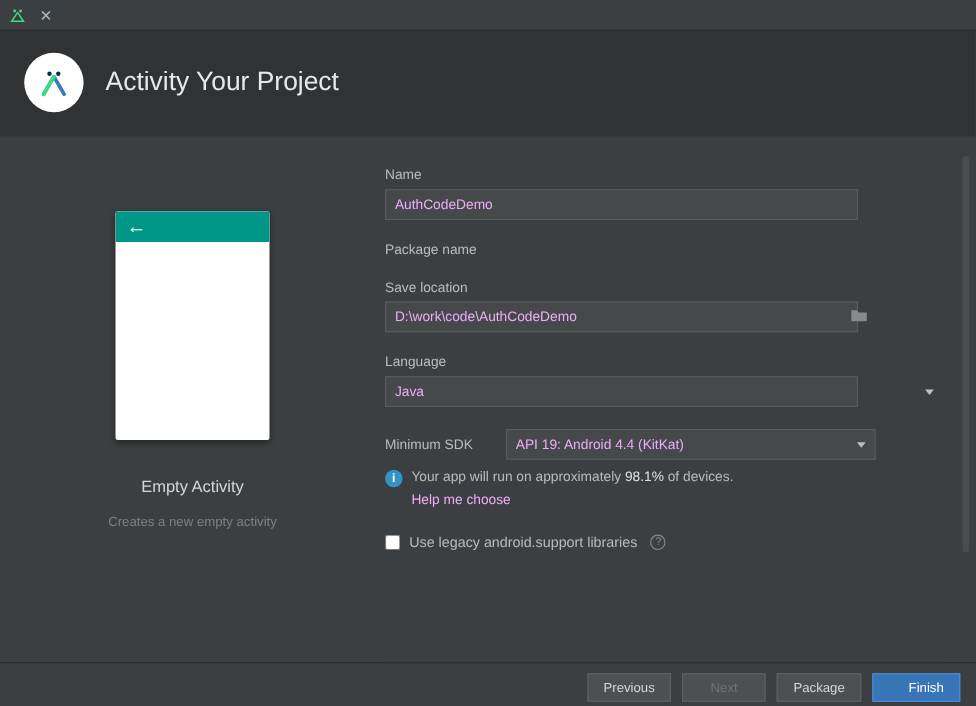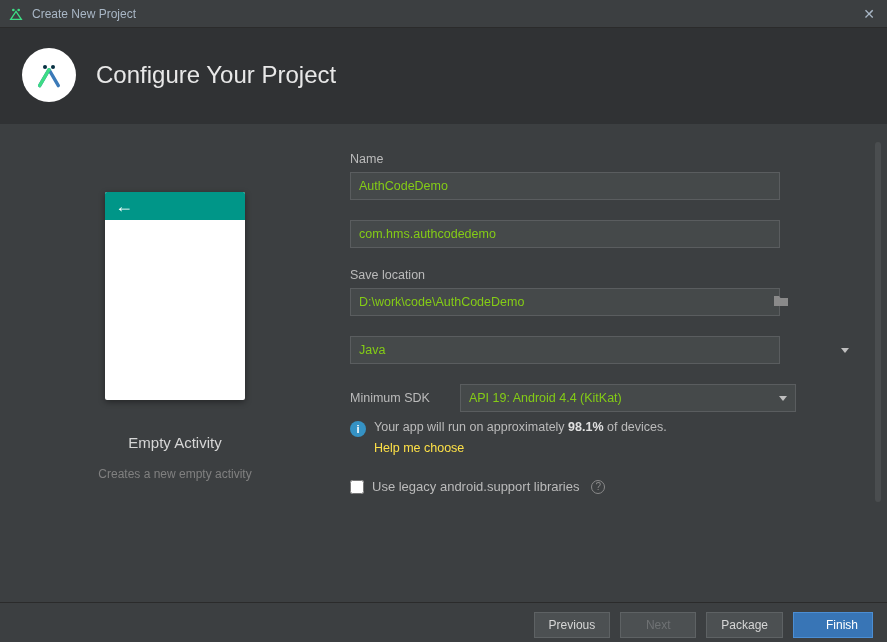--- a/index.html
+++ b/index.html
@@ -23,37 +23,37 @@
   .left { width: 350px; padding: 68px 0 0 0; display: flex; flex-direction: column; align-items: center; }
   .preview { width: 140px; height: 208px; background: #ffffff; border-radius: 2px; box-shadow: 0 2px 6px rgba(0,0,0,.4); overflow: hidden; }
   .preview .bar { height: 28px; background: #009688; display: flex; align-items: center; padding-left: 10px; }
   .preview .bar .arrow { color: #ffffff; font-size: 18px; line-height: 1; }
   .left .tmpl-title { margin-top: 34px; color: #d6d6d6; font-size: 15px; }
   .left .tmpl-sub { margin-top: 16px; color: #808080; font-size: 12px; }
 
   .right { flex: 1; padding: 28px 26px 0 0; position: relative; }
   .field { margin-bottom: 20px; }
   .field label { display: block; color: #bbbbbb; font-size: 12.5px; margin-bottom: 6px; }
-  .input, .select { width: 430px; height: 28px; background: #45494a; border: 1px solid #5a5d5f; color: #84cc16; font-size: 12.5px; padding: 0 8px; font-family: inherit; outline: none; }
+  .input, .select { width: 430px; height: 28px; background: #45494a; border: 1px solid #5a5d5f; color: #f0abfc; font-size: 12.5px; padding: 0 8px; font-family: inherit; outline: none; }
   .input-wrap { position: relative; width: 445px; }
   .input-wrap .folder { position: absolute; right: 6px; top: 5px; color: #8a8a8a; }
   .select { appearance: none; -webkit-appearance: none; padding-right: 20px; }
   .select-wrap { position: relative; width: 508px; }
   .select-wrap::after { content: ""; position: absolute; right: 9px; top: 12px; border-left: 4px solid transparent; border-right: 4px solid transparent; border-top: 5px solid #bfbfbf; pointer-events: none; }
 
   .row-sdk { display: flex; align-items: center; gap: 30px; }
   .row-sdk label { margin: 0; }
   .row-sdk .select-wrap { width: 336px; }
   .row-sdk .select { width: 336px; }
 
   .info-line { display: flex; align-items: flex-start; margin-top: 8px; gap: 8px; padding-left: 0; }
   .info-line .i-icon { width: 16px; height: 16px; border-radius: 50%; background: #3592c4; color: #fff; font-size: 11px; font-weight: bold; display: flex; align-items: center; justify-content: center; flex: 0 0 16px; margin-top: 1px; }
   .info-line .txt { color: #bbbbbb; font-size: 12.5px; }
-  .info-line .txt b { color: #e0e0e0; font-weight: 700; }
-  .help-link { color: #fde047; font-size: 12.5px; margin-left: 24px; margin-top: 4px; display: inline-block; cursor: pointer; }
+  .info-line .txt b { color: #e0e0e0; font-weight: 400; }
+  .help-link { color: #f0abfc; font-size: 12.5px; margin-left: 24px; margin-top: 4px; display: inline-block; cursor: pointer; }
 
   .legacy { display: flex; align-items: center; margin-top: 24px; gap: 8px; }
   .legacy input[type=checkbox] { width: 14px; height: 14px; accent-color: #4a4d4f; }
   .legacy .q { width: 14px; height: 14px; border-radius: 50%; border: 1px solid #8a8a8a; color: #8a8a8a; font-size: 10px; display: inline-flex; align-items: center; justify-content: center; margin-left: 4px; }
 
   
   .fade-bottom { position: absolute; left: 0; right: 26px; bottom: 0; height: 18px; background: linear-gradient(to bottom, rgba(60,63,65,0) 0%, #3c3f41 100%); pointer-events: none; }
 
   
   .scroll-track { position: absolute; right: 6px; top: 18px; width: 6px; height: 360px; background: #4a4d4f; border-radius: 3px; }
@@ -69,34 +69,33 @@
 <body>
 
 <div class="titlebar">
   <span class="as-logo">
     <svg viewBox="0 0 24 24">
         <circle cx="8" cy="6" r="2" fill="#3ddc84"></circle>
         <circle cx="16" cy="6" r="2" fill="#3ddc84"></circle>
         <path d="M4 20 L12 8 L20 20 Z" fill="none" stroke="#3ddc84" stroke-width="2"></path>
       </svg>
   </span>
-  <span class="title-text">Create New Project</span>
   <span class="close">✕</span>
 </div>
 
 <div class="header">
   <div class="badge">
     <svg viewBox="0 0 48 48">
       <circle cx="18" cy="12" r="3" fill="#073042"></circle>
       <circle cx="30" cy="12" r="3" fill="#073042"></circle>
       <path d="M10 40 L24 16 L38 40" fill="none" stroke="#3b7ab8" stroke-width="5" stroke-linecap="round" stroke-linejoin="round"></path>
       <path d="M10 40 L24 16 L38 40" fill="none" stroke="#3ddc84" stroke-width="5" stroke-linecap="round" stroke-linejoin="round" stroke-dasharray="28 100"></path>
     </svg>
   </div>
-  <h1>Configure Your Project</h1>
+  <h1>Activity Your Project</h1>
 </div>
 
 <div class="content">
 
   <div class="left">
     <div class="preview">
       <div class="bar">
         <span class="arrow">←</span>
       </div>
     </div>
@@ -105,36 +104,37 @@
   </div>
 
   <div class="right">
 
     <div class="field">
       <label>Name</label>
       <input class="input" type="text" value="AuthCodeDemo" style="">
     </div>
 
     <div class="field">
-      <input class="input" type="text" value="com.hms.authcodedemo" style="">
+      <label>Package name</label>
     </div>
 
     <div class="field">
       <label>Save location</label>
       <div class="input-wrap">
         <input class="input" type="text" value="D:\work\code\AuthCodeDemo" style="">
         <span class="folder">
           <svg width="16" height="14" viewBox="0 0 16 14">
               <path d="M1 3 h5 l1.5 2 H15 v8 H1 Z" fill="#8a8a8a"></path>
             </svg>
         </span>
       </div>
     </div>
 
     <div class="field">
+      <label>Language</label>
       <div class="select-wrap">
         <select class="select">
           <option>Java</option>
         </select>
       </div>
     </div>
 
     <div class="field" style="margin-bottom:6px">
       <div class="row-sdk">
         <label>Minimum SDK</label>

